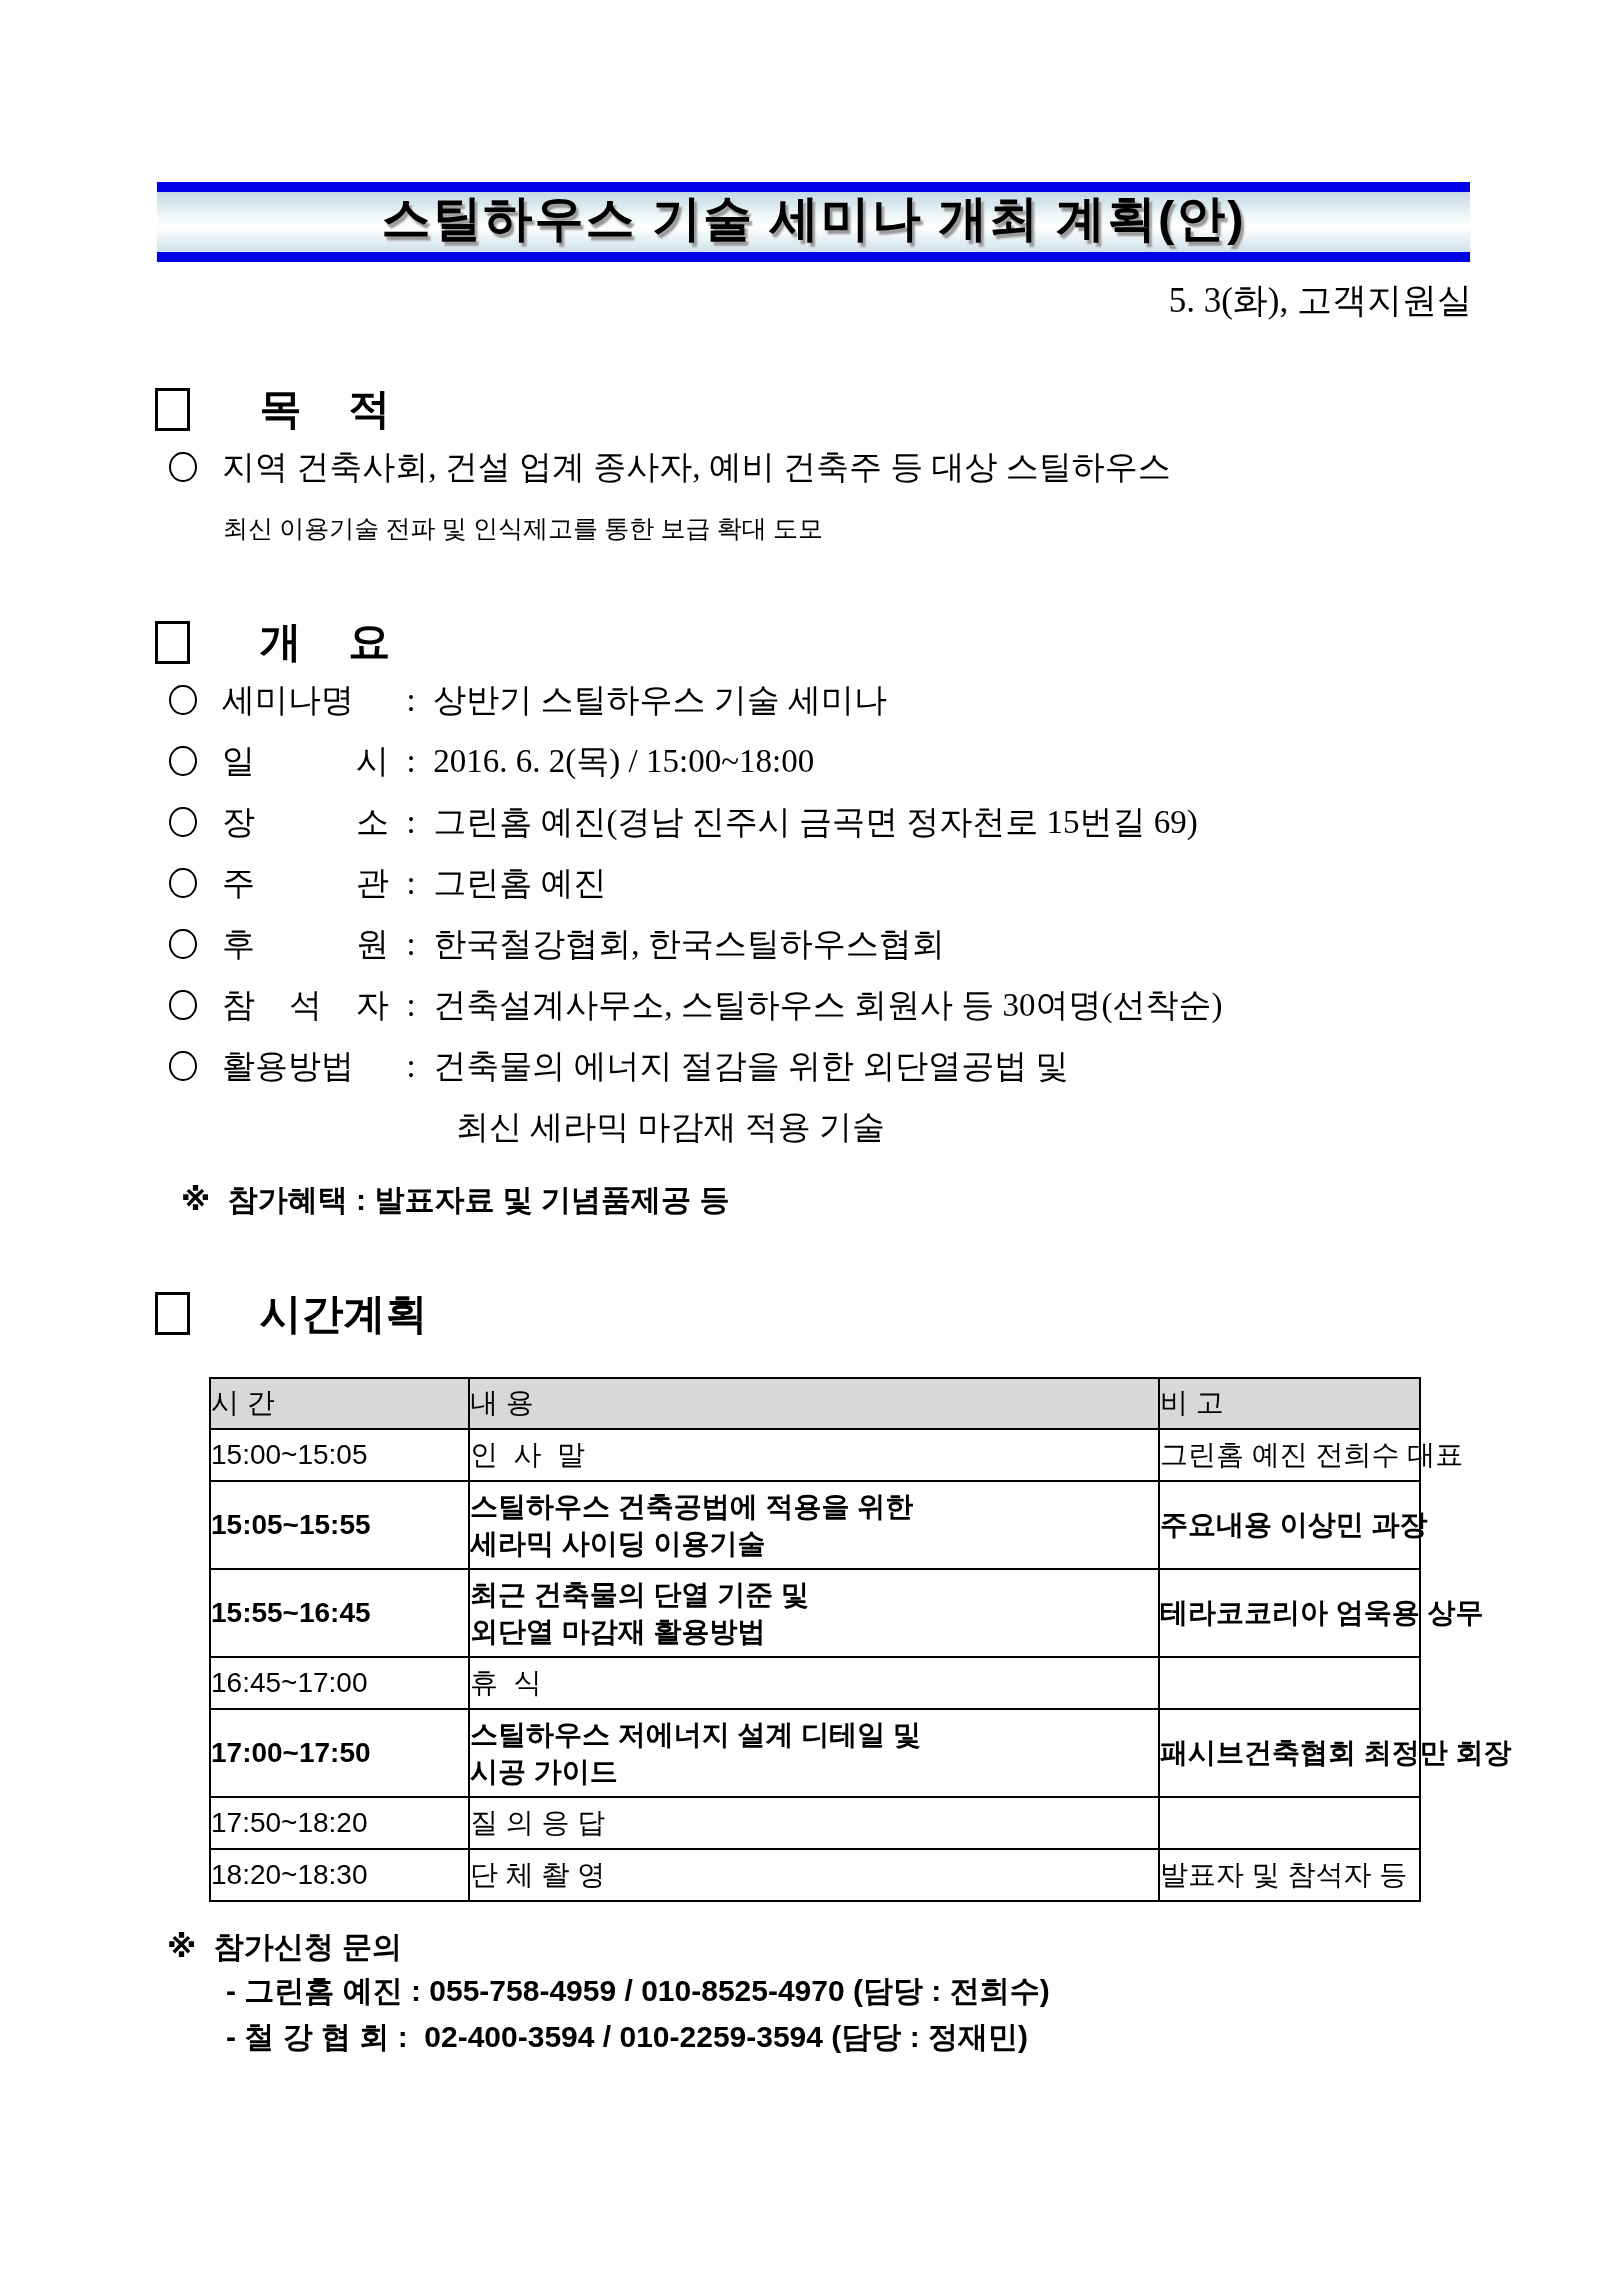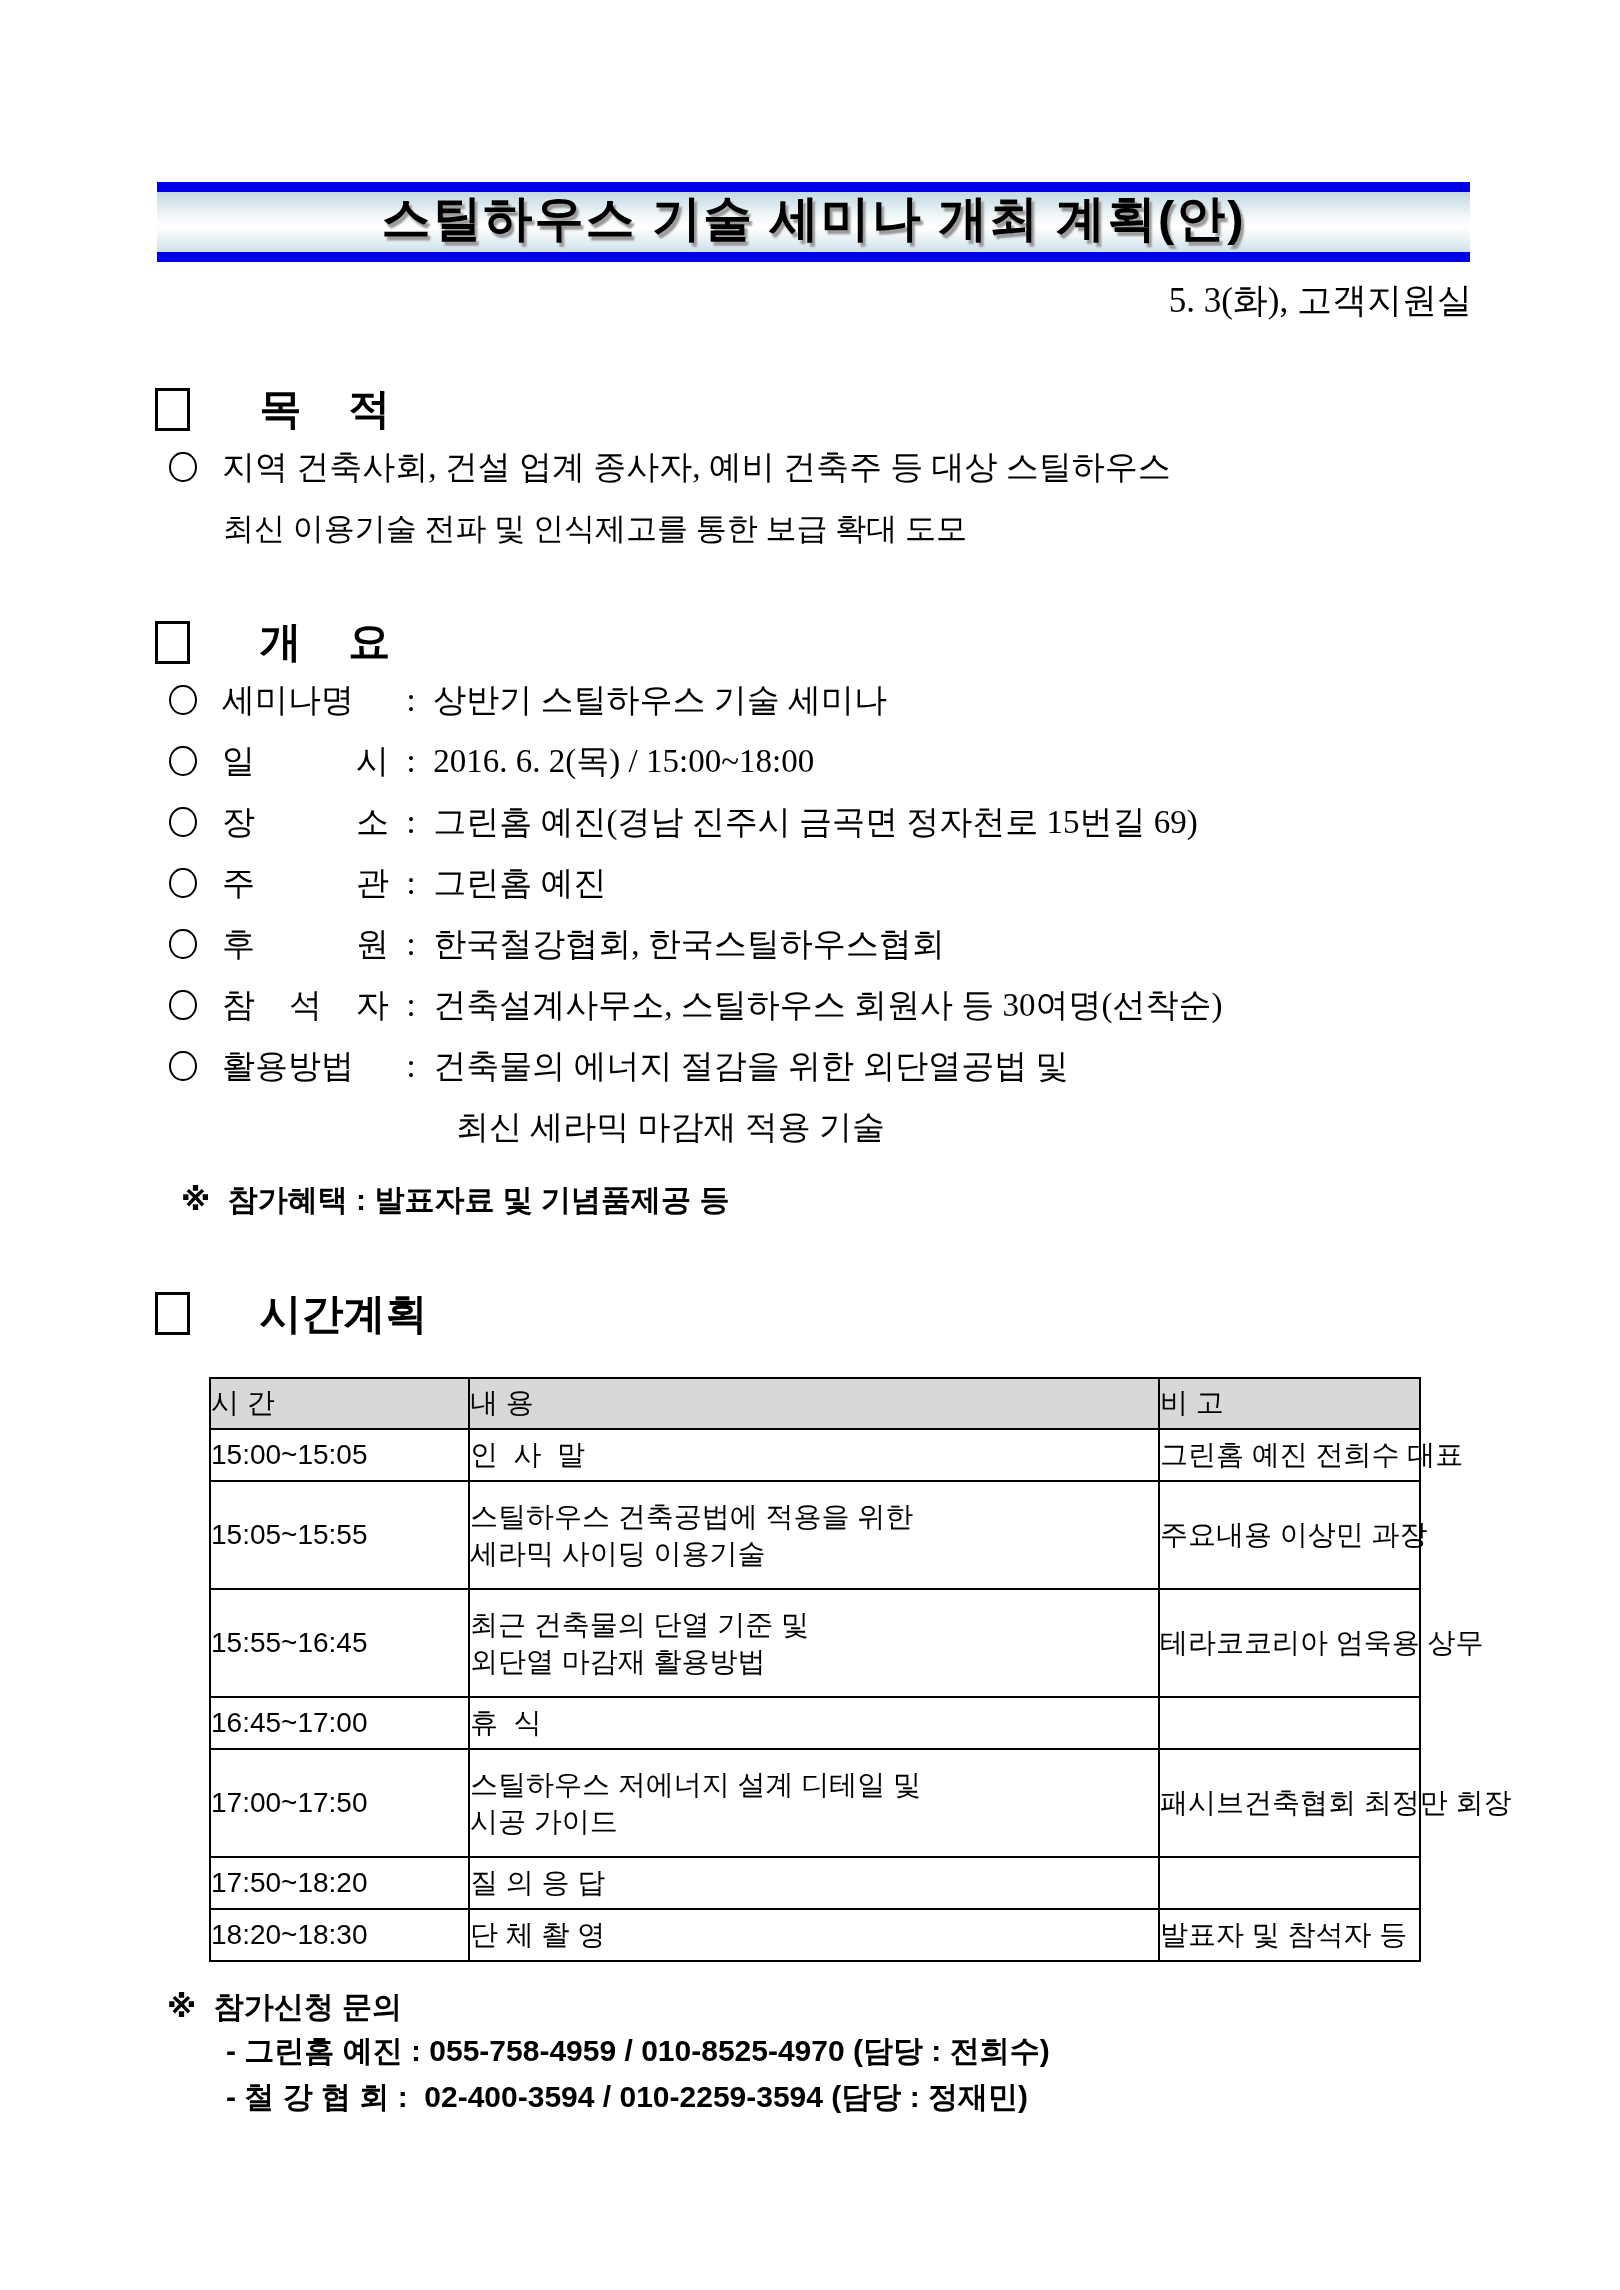--- a/index.html
+++ b/index.html
@@ -49,21 +49,21 @@
   .bullet-row {
     display:flex; align-items:flex-start; margin-left:169px;
     font-family:"Liberation Serif","DejaVu Serif",serif;
     font-size:33px; line-height:61px;
   }
   .circ {
     flex:0 0 auto; width:23.5px; height:26.5px;
     border:2.9px solid #000; border-radius:50%;
     margin:14.7px 25.5px 0 0;
   }
-  .purpose-line2 { margin-left:223px; font-size:31px; line-height:61px; }
+  .purpose-line2 { margin-left:223px; font-size:25px; line-height:61px; }
   .o-label {
     display:inline-block; width:167px; flex:0 0 auto;
     text-align:justify; text-align-last:justify;
   }
   .o-colon { margin:0 17.6px; flex:0 0 auto; }
   .o-value2 { margin-left:456px; font-size:33px; line-height:61px; }
 
   
   .note-row {
     display:flex; align-items:baseline; margin:21.6px 0 0 181px;
@@ -76,21 +76,21 @@
     margin:35px 0 0 209px; width:1210px;
     border-collapse:collapse; table-layout:fixed;
     border:2.9px solid #000; font-size:28px;
   }
   table.sched th, table.sched td { border:2px solid #000; padding:0; text-align:left; }
   table.sched th { background:#d8d8d8; font-weight:normal; height:49px; }
   .col-time { width:259px; }
   .col-content { width:690px; }
   .col-note { width:261px; }
   tr.row-s { height:52px; }
-  tr.row-d { height:108px; }
+  tr.row-d { height:88px;font-weight:bold; }
   td .cline { display:block; line-height:37px; }
 
   
   .contact { margin:25.5px 0 0 167px; font-size:30px; font-weight:bold; }
   .contact-heading { display:flex; align-items:baseline; }
   .contact-heading .mark { margin-right:17.6px; }
   .contact-line { margin-left:59px; line-height:46px; }
 </style>
 </head>
 <body>

